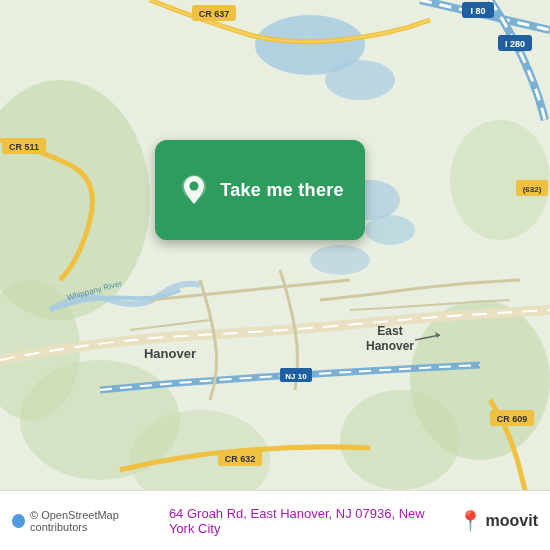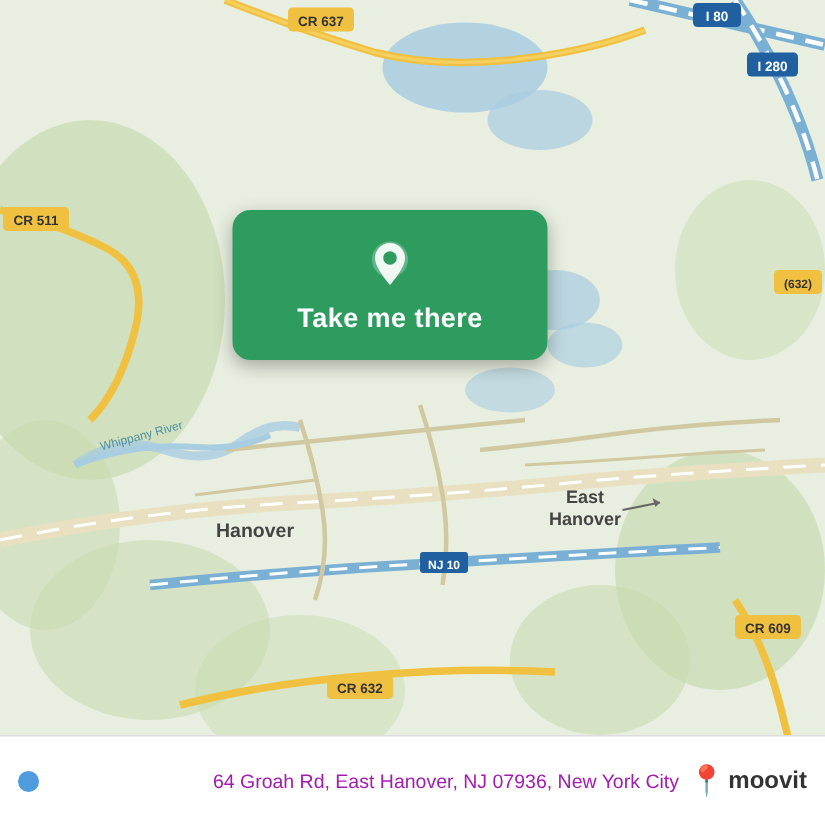--- a/index.html
+++ b/index.html
@@ -29,21 +29,20 @@
 
     #take-me-there-btn {
       position: absolute;
       top: 140px;
       left: 155px;
       width: 210px;
       height: 100px;
       background-color: #2e9c5e;
       border-radius: 12px;
       display: flex;
-      flex-direction: column;
       align-items: center;
       justify-content: center;
       cursor: pointer;
       border: none;
       box-shadow: 0 4px 12px rgba(0,0,0,0.3);
       gap: 8px;
     }
 
     .pin-icon {
       width: 36px;
@@ -208,20 +207,21 @@
       <path d="M18 4 C12.5 4 8 8.5 8 14 C8 21 18 32 18 32 C18 32 28 21 28 14 C28 8.5 23.5 4 18 4Z" fill="white" opacity="0.9"></path>
       <circle cx="18" cy="14" r="4.5" fill="#2e9c5e"></circle>
     </svg>
     <span class="btn-label">Take me there</span>
   </button>
 </div>
 
 <div id="bottom-bar">
   <div id="attribution">
     <span class="osm-circle"></span>
+    <span>© OpenStreetMap contributors</span>
   </div>
 
   <div id="address-block">
     <span id="address-text">64 Groah Rd, East Hanover, NJ 07936, New York City</span>
     <div id="moovit-logo">
       <span class="moovit-pin">📍</span>
       <span>moovit</span>
     </div>
   </div>
 </div>

